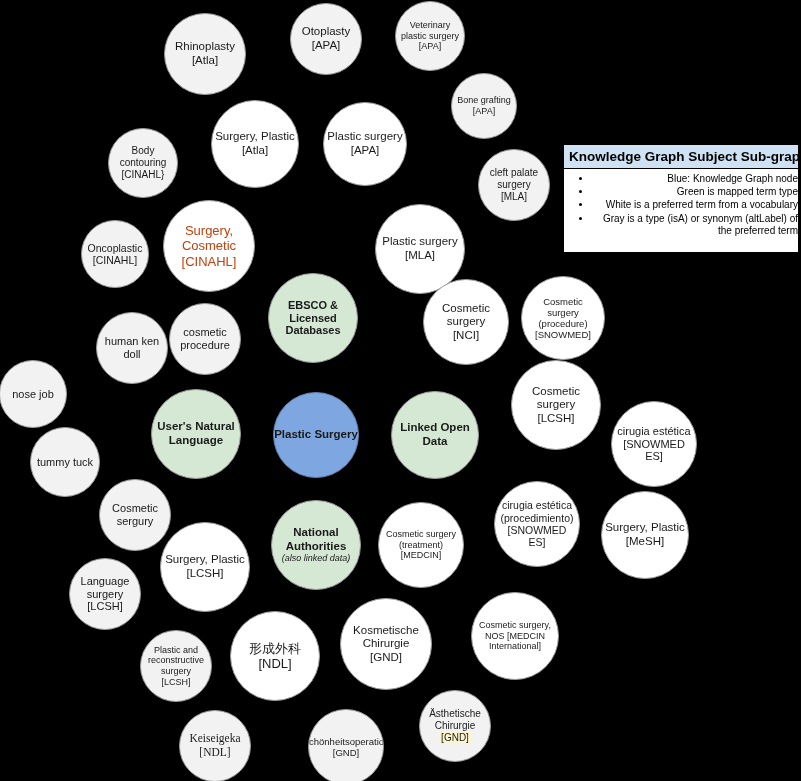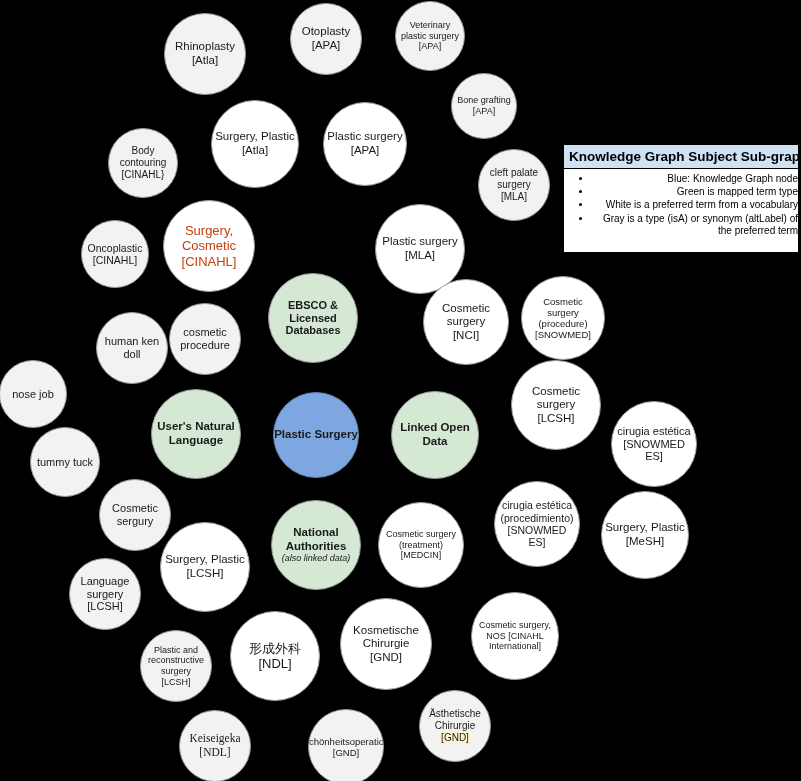--- a/index.html
+++ b/index.html
@@ -200,21 +200,21 @@
         <div class="ln">形成外科</div>
         <div class="ln">[NDL]</div>
       </div>
       <div class="node" style="left: 340px; top: 598px; width: 92px; height: 92px; background: rgb(255, 255, 255); border: 1px solid rgb(153, 153, 153); font-size: 11.5px;">
         <div class="ln">Kosmetische</div>
         <div class="ln">Chirurgie</div>
         <div class="ln">[GND]</div>
       </div>
       <div class="node" style="left: 471px; top: 592px; width: 88px; height: 88px; background: rgb(255, 255, 255); border: 1px solid rgb(153, 153, 153); font-size: 9px;">
         <div class="ln">Cosmetic surgery,</div>
-        <div class="ln">NOS [CINAHL</div>
+        <div class="ln">NOS [MEDCIN</div>
         <div class="ln">International]</div>
       </div>
       <div class="node serif" style="left: 179px; top: 710px; width: 72px; height: 72px; background: rgb(242, 242, 242); border: 1px solid rgb(153, 153, 153); font-size: 11.5px;">
         <div class="ln">Keiseigeka</div>
         <div class="ln">[NDL]</div>
       </div>
       <div class="node" style="left: 308px; top: 709px; width: 76px; height: 76px; background: rgb(242, 242, 242); border: 1px solid rgb(153, 153, 153); font-size: 9.5px;">
         <div class="ln">Schönheitsoperation</div>
         <div class="ln">[GND]</div>
       </div>

